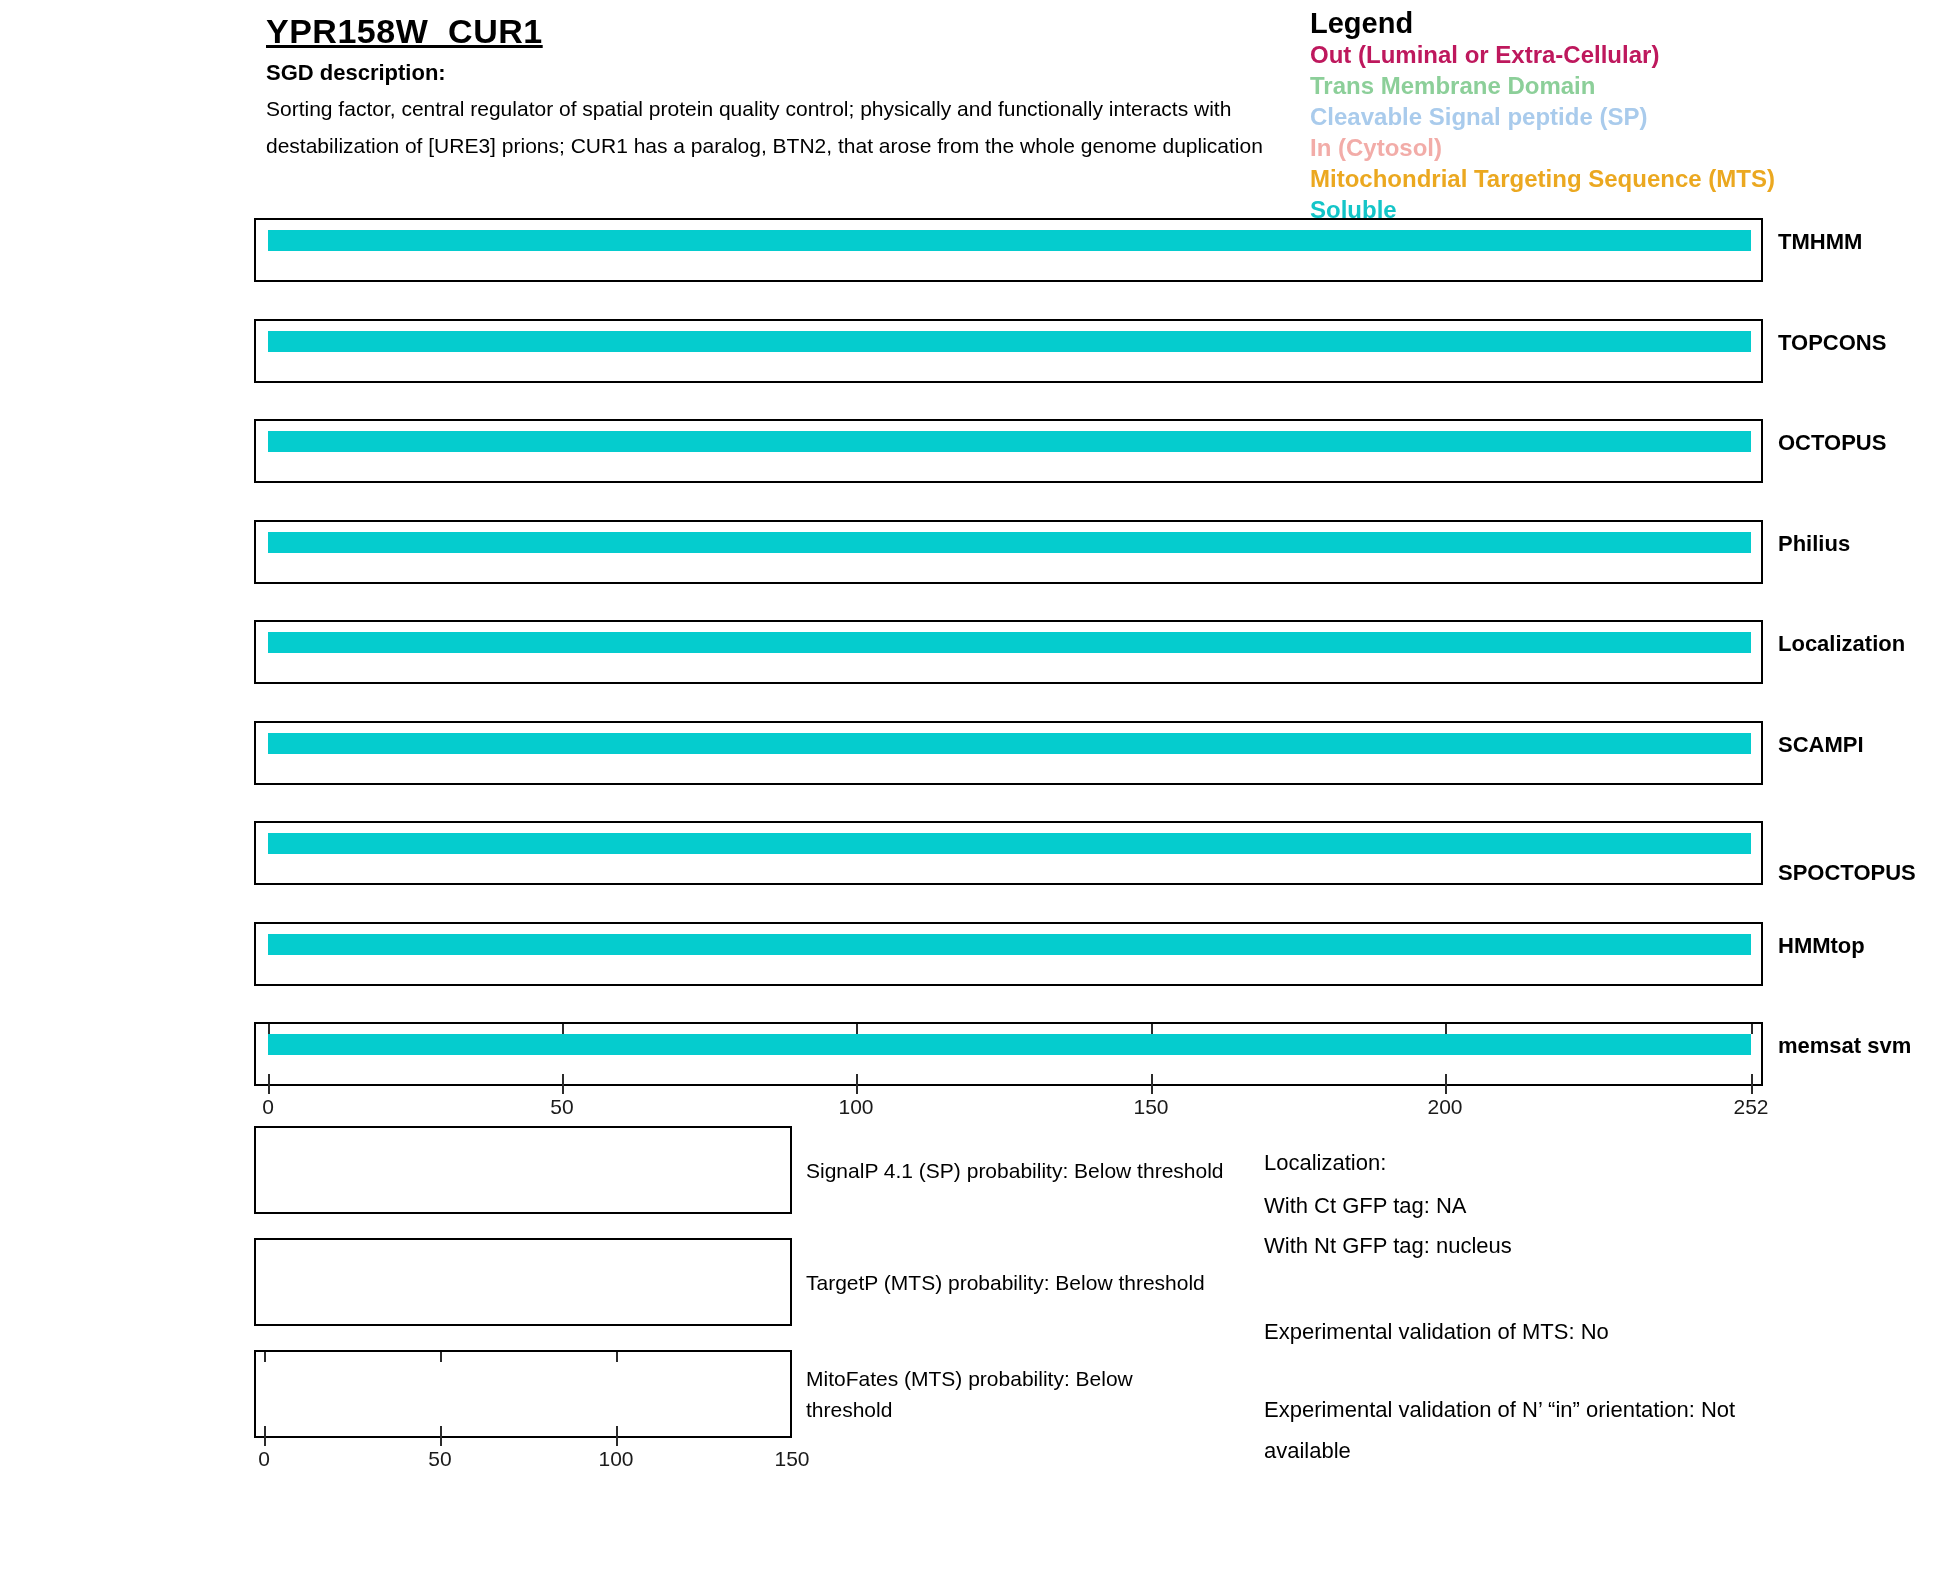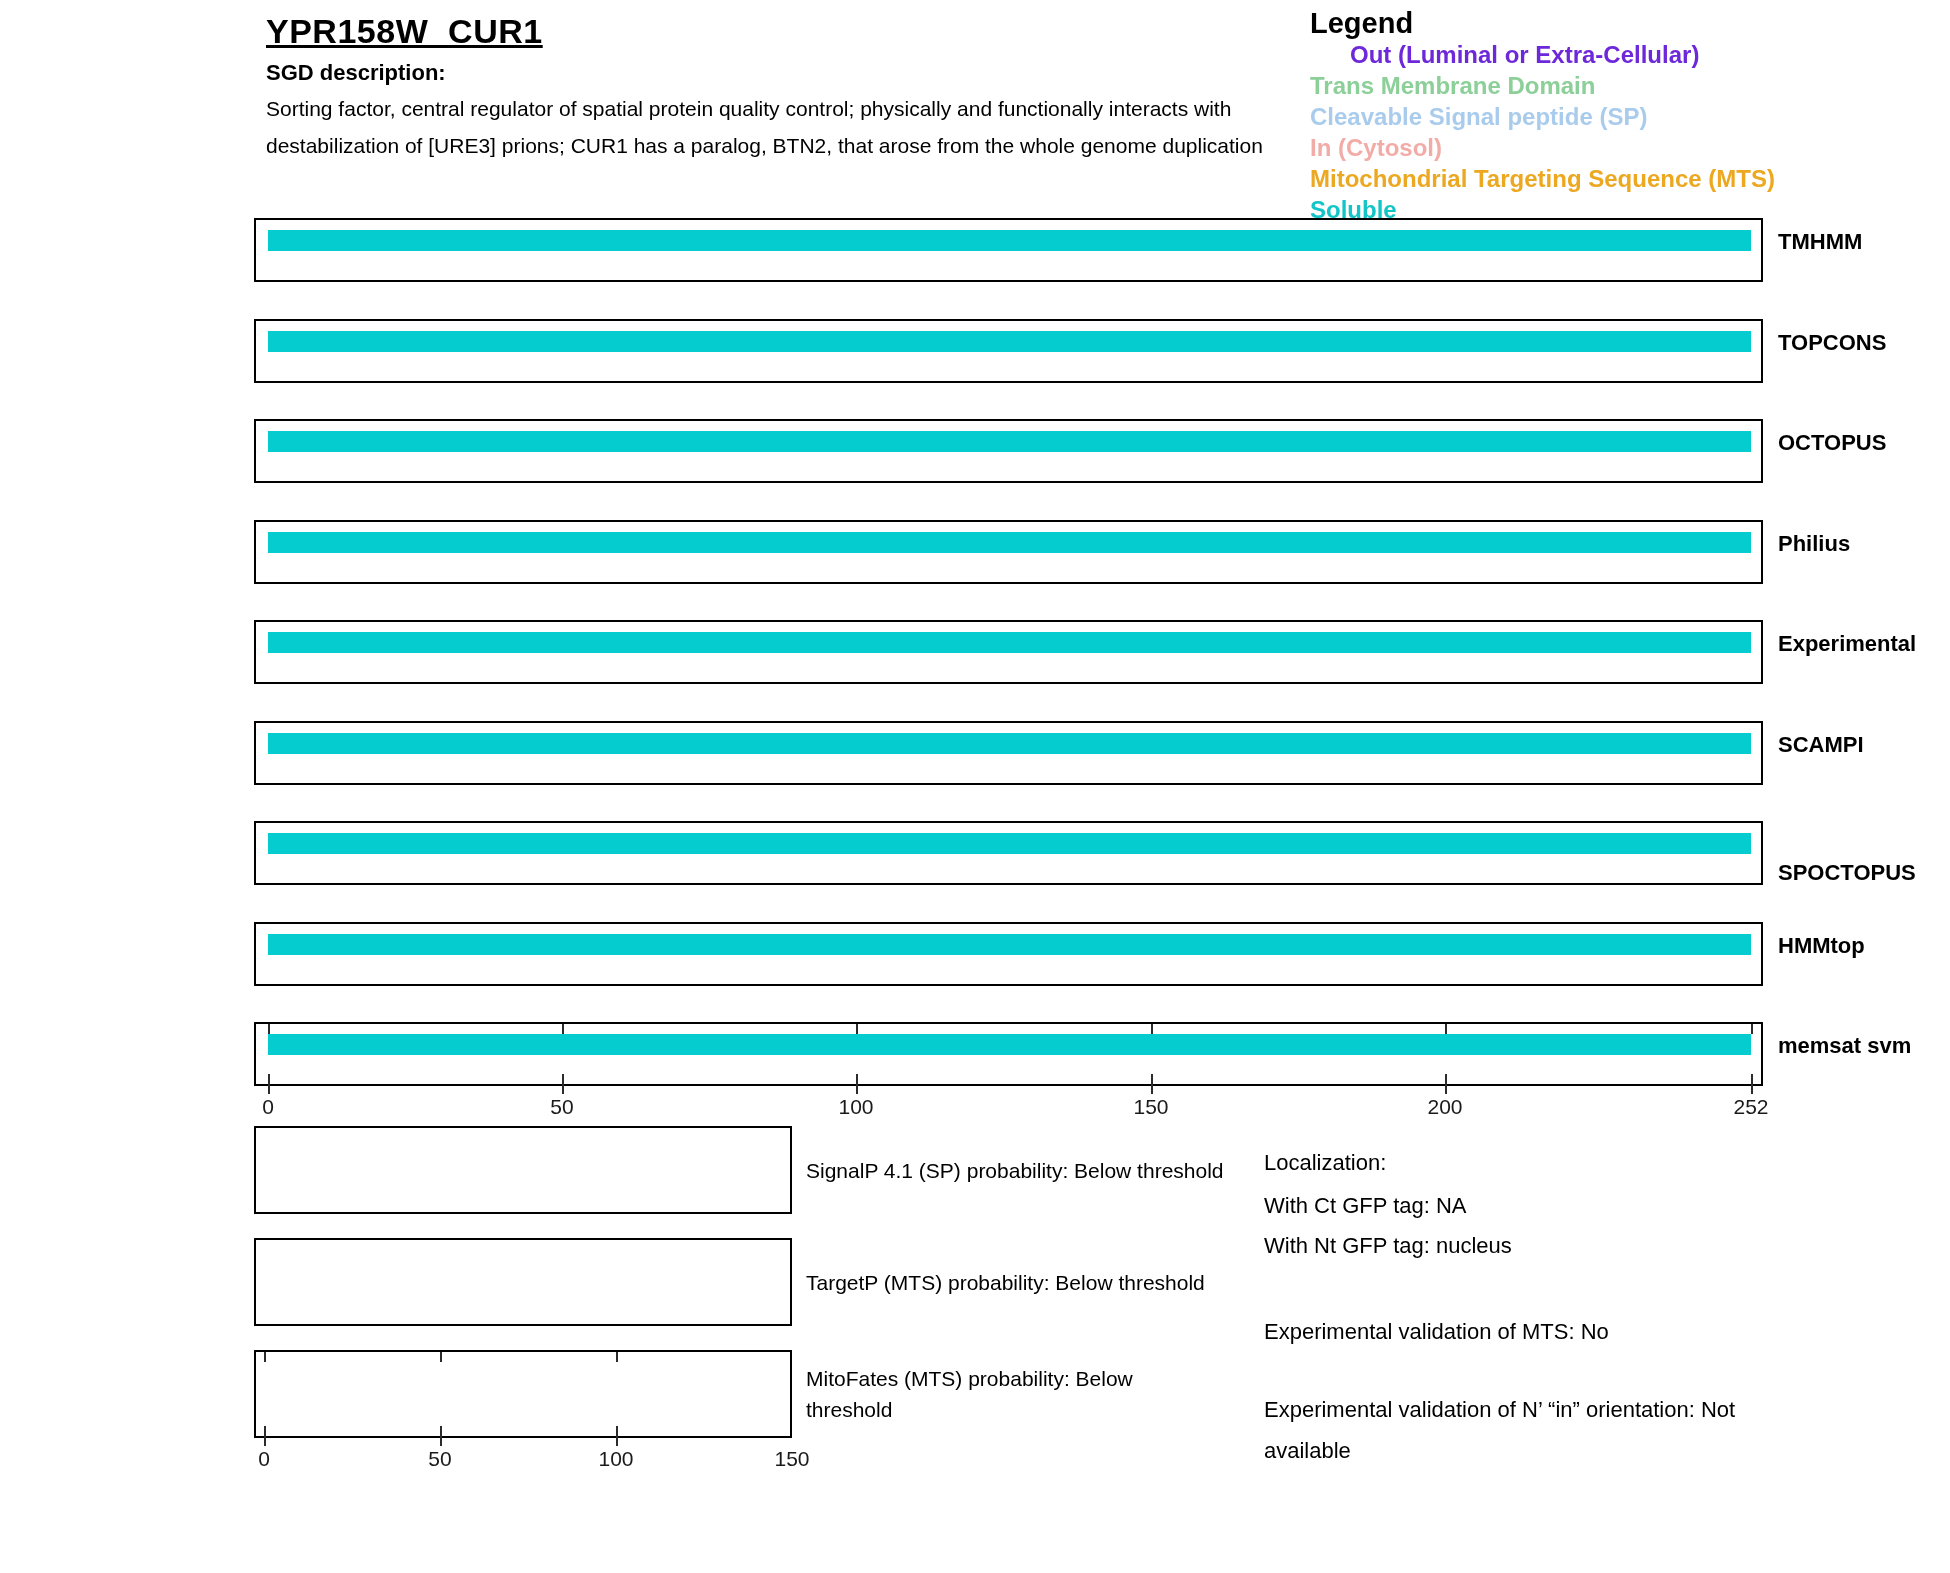--- a/index.html
+++ b/index.html
@@ -27,21 +27,21 @@
 
 <div id="page">
 
   <div id="title" class="abs">YPR158W  CUR1</div>
   <div id="sgd-label" class="abs">SGD description:</div>
   <div id="desc" class="abs"><div>Sorting factor, central regulator of spatial protein quality control; physically and functionally interacts with</div><div>destabilization of [URE3] prions; CUR1 has a paralog, BTN2, that arose from the whole genome duplication</div></div>
 
   <div id="legend" class="abs">
     <div class="legend-heading">Legend</div>
     <div id="legend-entries">
-        <div class="legend-entry" style="color: #6d28d9; margin-left: 40px;">Out (Luminal or Extra-Cellular)</div>
+        <div class="legend-entry" style="color: #be185d;">Out (Luminal or Extra-Cellular)</div>
         <div class="legend-entry" style="color: rgb(140, 207, 153);">Trans Membrane Domain</div>
         <div class="legend-entry" style="color: rgb(169, 203, 236);">Cleavable Signal peptide (SP)</div>
         <div class="legend-entry" style="color: rgb(242, 172, 168);">In (Cytosol)</div>
         <div class="legend-entry" style="color: rgb(235, 168, 32);">Mitochondrial Targeting Sequence (MTS)</div>
         <div class="legend-entry" style="color: rgb(20, 197, 200);">Soluble</div>
       </div>
   </div>
 
   <div id="tracks">
       <div class="plot-box" style="left: 254px; top: 218px; width: 1509px; height: 64px;"></div>
@@ -51,21 +51,21 @@
       <div class="bar" style="left: 268px; top: 331px; width: 1483px; height: 21px; background: rgb(5, 204, 206);"></div>
       <div class="track-label" style="left: 1778px; top: 330px;">TOPCONS</div>
       <div class="plot-box" style="left: 254px; top: 419px; width: 1509px; height: 64px;"></div>
       <div class="bar" style="left: 268px; top: 431px; width: 1483px; height: 21px; background: rgb(5, 204, 206);"></div>
       <div class="track-label" style="left: 1778px; top: 430px;">OCTOPUS</div>
       <div class="plot-box" style="left: 254px; top: 520px; width: 1509px; height: 64px;"></div>
       <div class="bar" style="left: 268px; top: 532px; width: 1483px; height: 21px; background: rgb(5, 204, 206);"></div>
       <div class="track-label" style="left: 1778px; top: 531px;">Philius</div>
       <div class="plot-box" style="left: 254px; top: 620px; width: 1509px; height: 64px;"></div>
       <div class="bar" style="left: 268px; top: 632px; width: 1483px; height: 21px; background: rgb(5, 204, 206);"></div>
-      <div class="track-label" style="left: 1778px; top: 631px;">Experimental</div>
+      <div class="track-label" style="left: 1778px; top: 631px;">Localization</div>
       <div class="plot-box" style="left: 254px; top: 721px; width: 1509px; height: 64px;"></div>
       <div class="bar" style="left: 268px; top: 733px; width: 1483px; height: 21px; background: rgb(5, 204, 206);"></div>
       <div class="track-label" style="left: 1778px; top: 732px;">SCAMPI</div>
       <div class="plot-box" style="left: 254px; top: 821px; width: 1509px; height: 64px;"></div>
       <div class="bar" style="left: 268px; top: 833px; width: 1483px; height: 21px; background: rgb(5, 204, 206);"></div>
       <div class="track-label" style="left: 1778px; top: 832px; margin-top: 28px;">SPOCTOPUS</div>
       <div class="plot-box" style="left: 254px; top: 922px; width: 1509px; height: 64px;"></div>
       <div class="bar" style="left: 268px; top: 934px; width: 1483px; height: 21px; background: rgb(5, 204, 206);"></div>
       <div class="track-label" style="left: 1778px; top: 933px;">HMMtop</div>
       <div class="plot-box" style="left: 254px; top: 1022px; width: 1509px; height: 64px;"></div>

